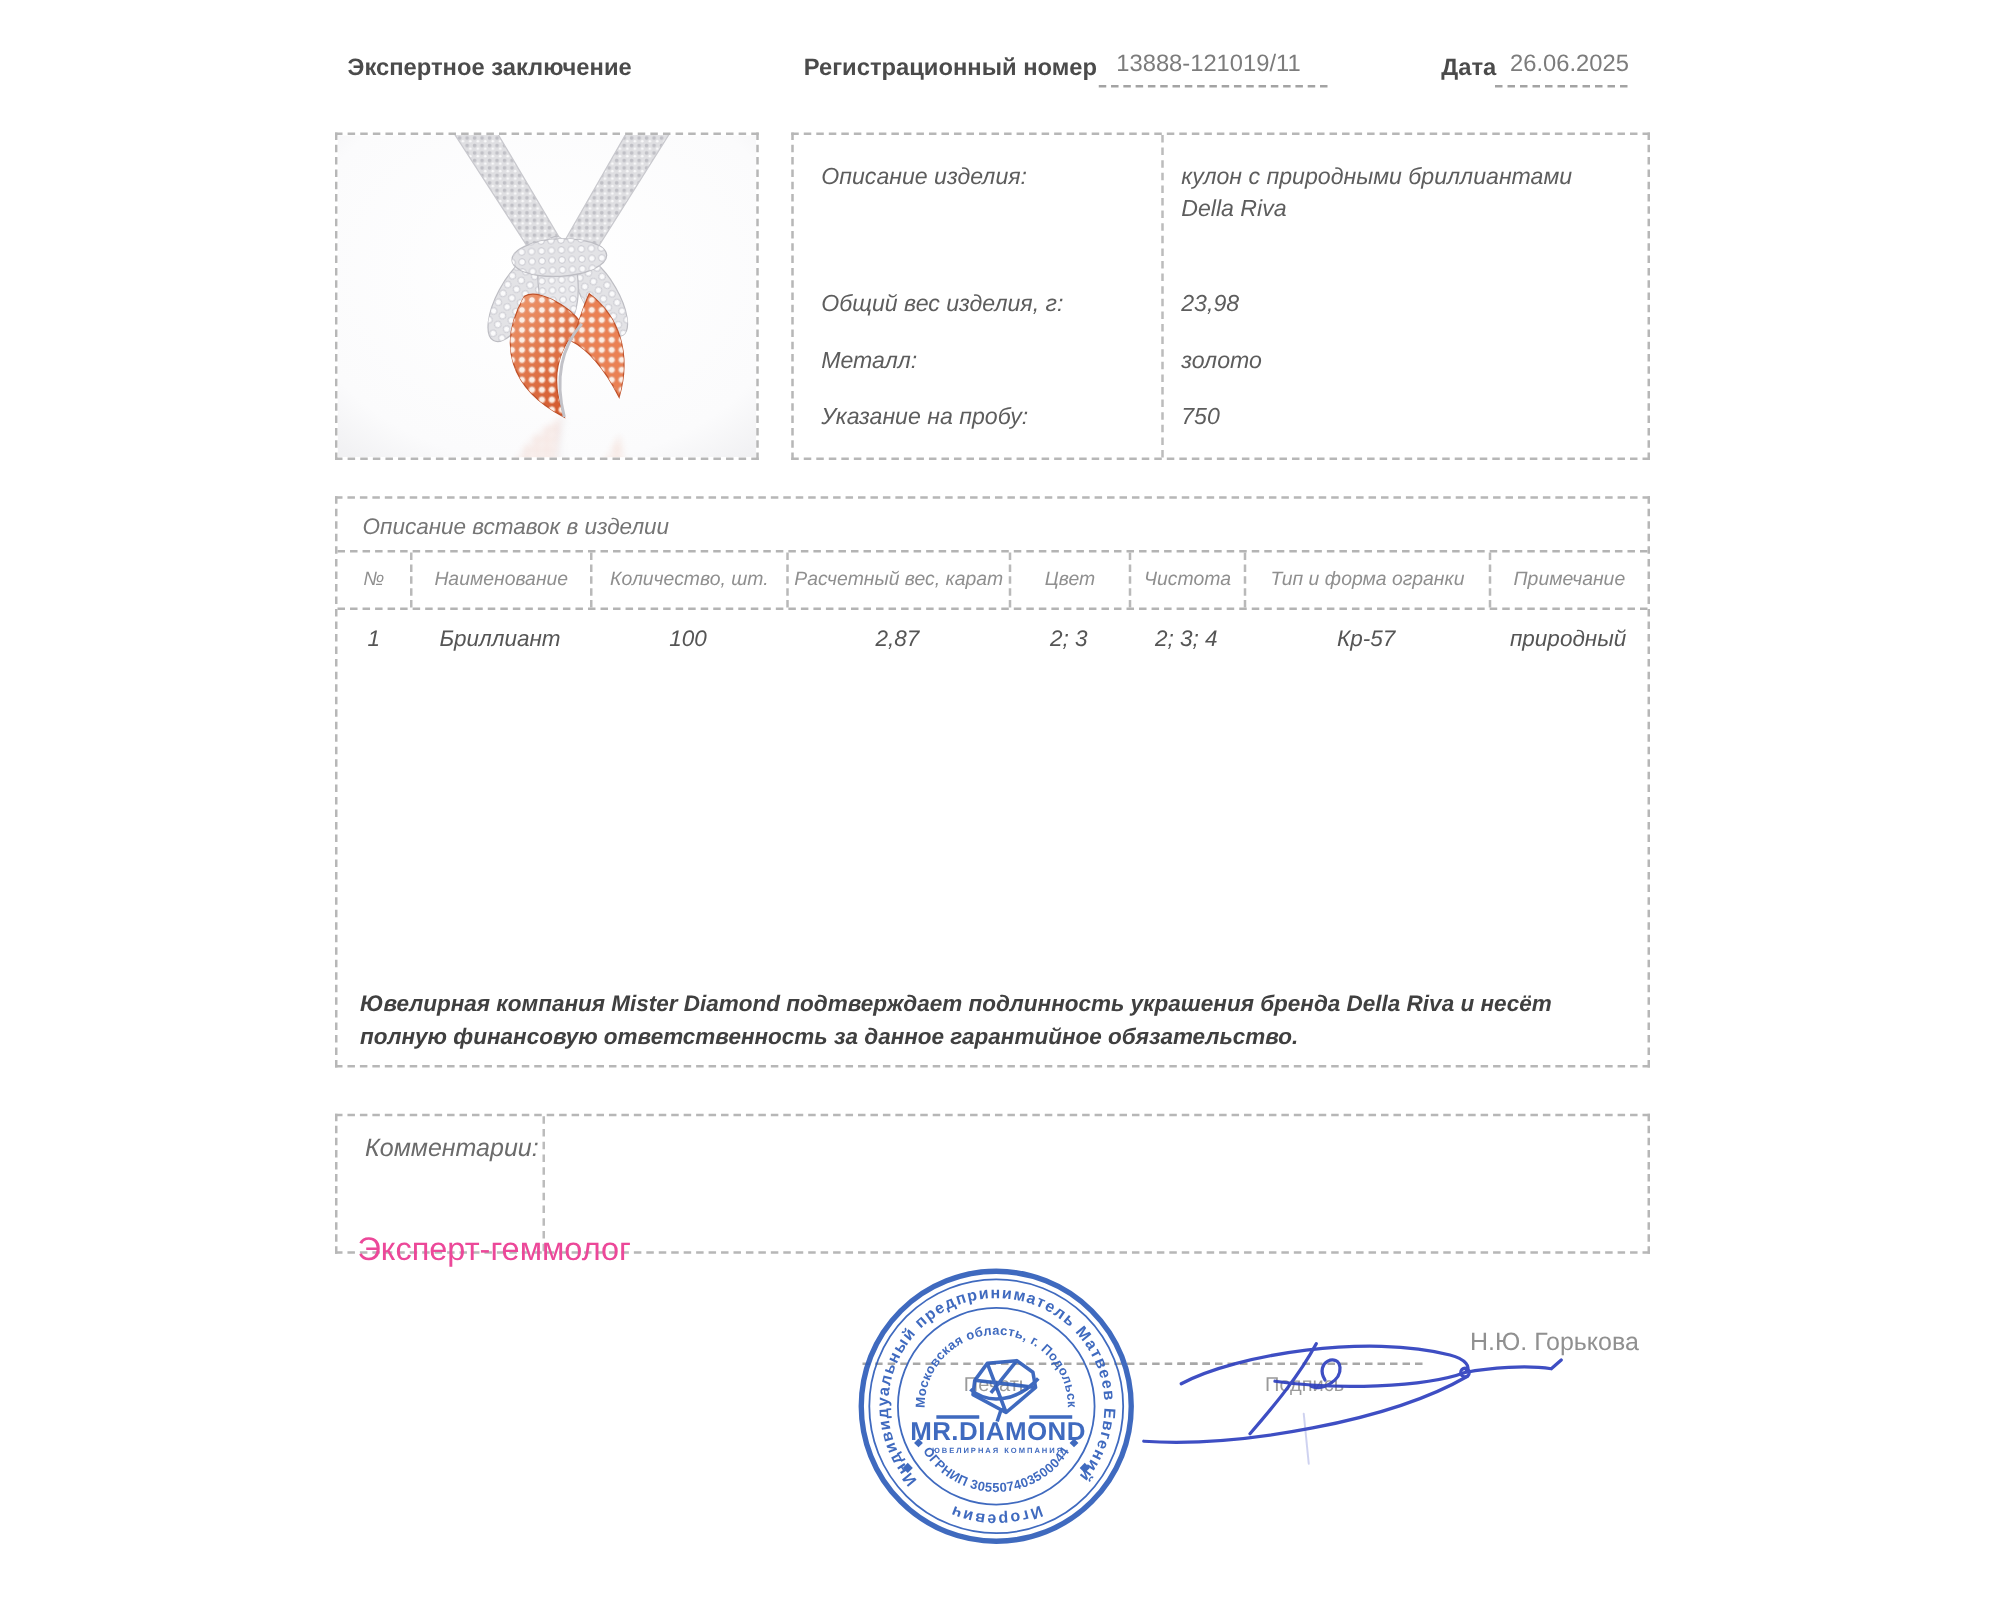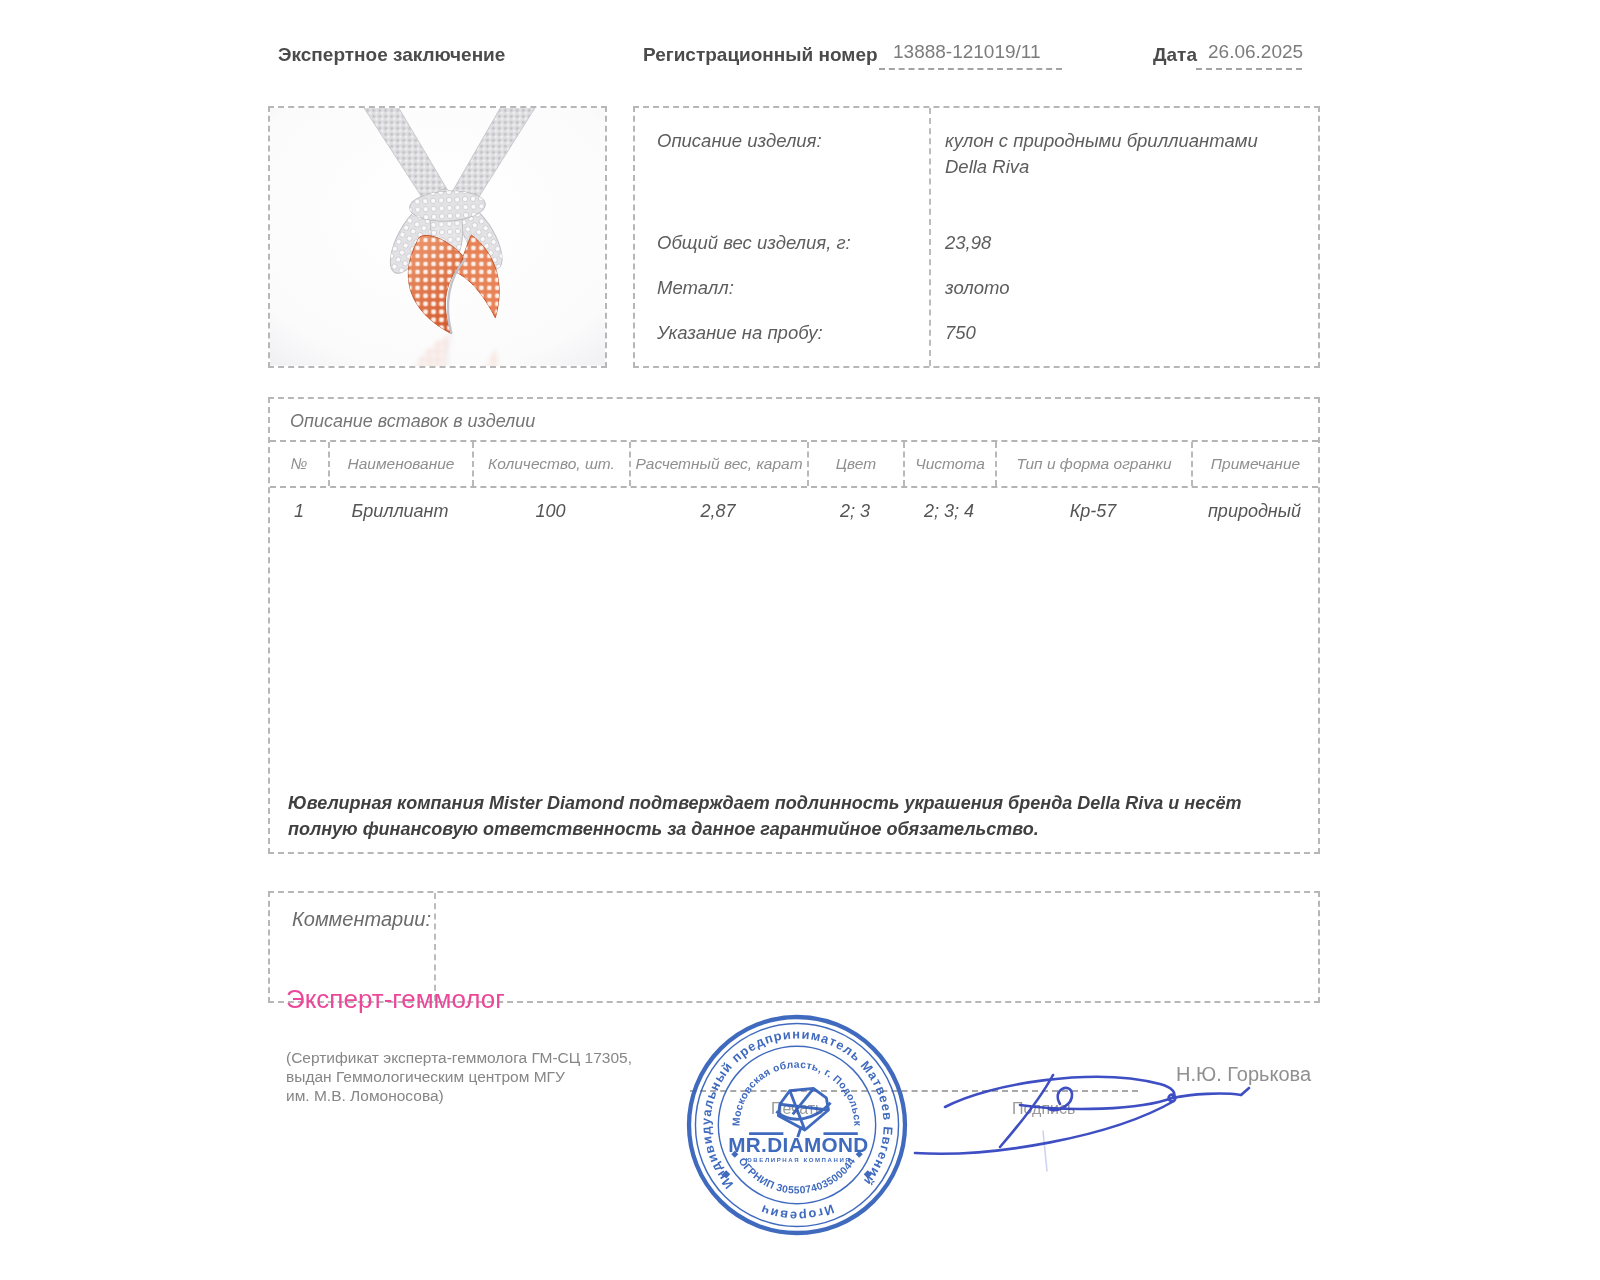--- a/index.html
+++ b/index.html
@@ -170,23 +170,20 @@
     <div class="statement">Ювелирная компания Mister Diamond подтверждает подлинность украшения бренда Della Riva и несёт
 полную финансовую ответственность за данное гарантийное обязательство.</div>
   </div>
 
   <div class="dbox" style="left:268px; top:891px; width:1052px; height:112px;">
     <div class="vline" style="left:164px;"></div>
     <div class="cm-label">Комментарии:</div>
   </div>
 
   <div class="expert-title">Эксперт-геммолог</div>
-  <div class="expert-cert">(Сертификат эксперта-геммолога ГМ-СЦ 17305,
-выдан Геммологическим центром МГУ
-им. М.В. Ломоносова)</div>
 
   <div class="cap-line" style="left:690px; top:1090px; width:278px;"></div>
   <div class="cap-text" style="left:771px; top:1100px;">Печать</div>
 
   <div class="cap-line" style="left:942px; top:1090px; width:196px;"></div>
   <div class="cap-text" style="left:1012px; top:1100px;">Подпись</div>
 
   <div class="expert-name">Н.Ю. Горькова</div>
 
   <svg class="stamp-svg" viewBox="0 0 330 330" aria-hidden="true">

